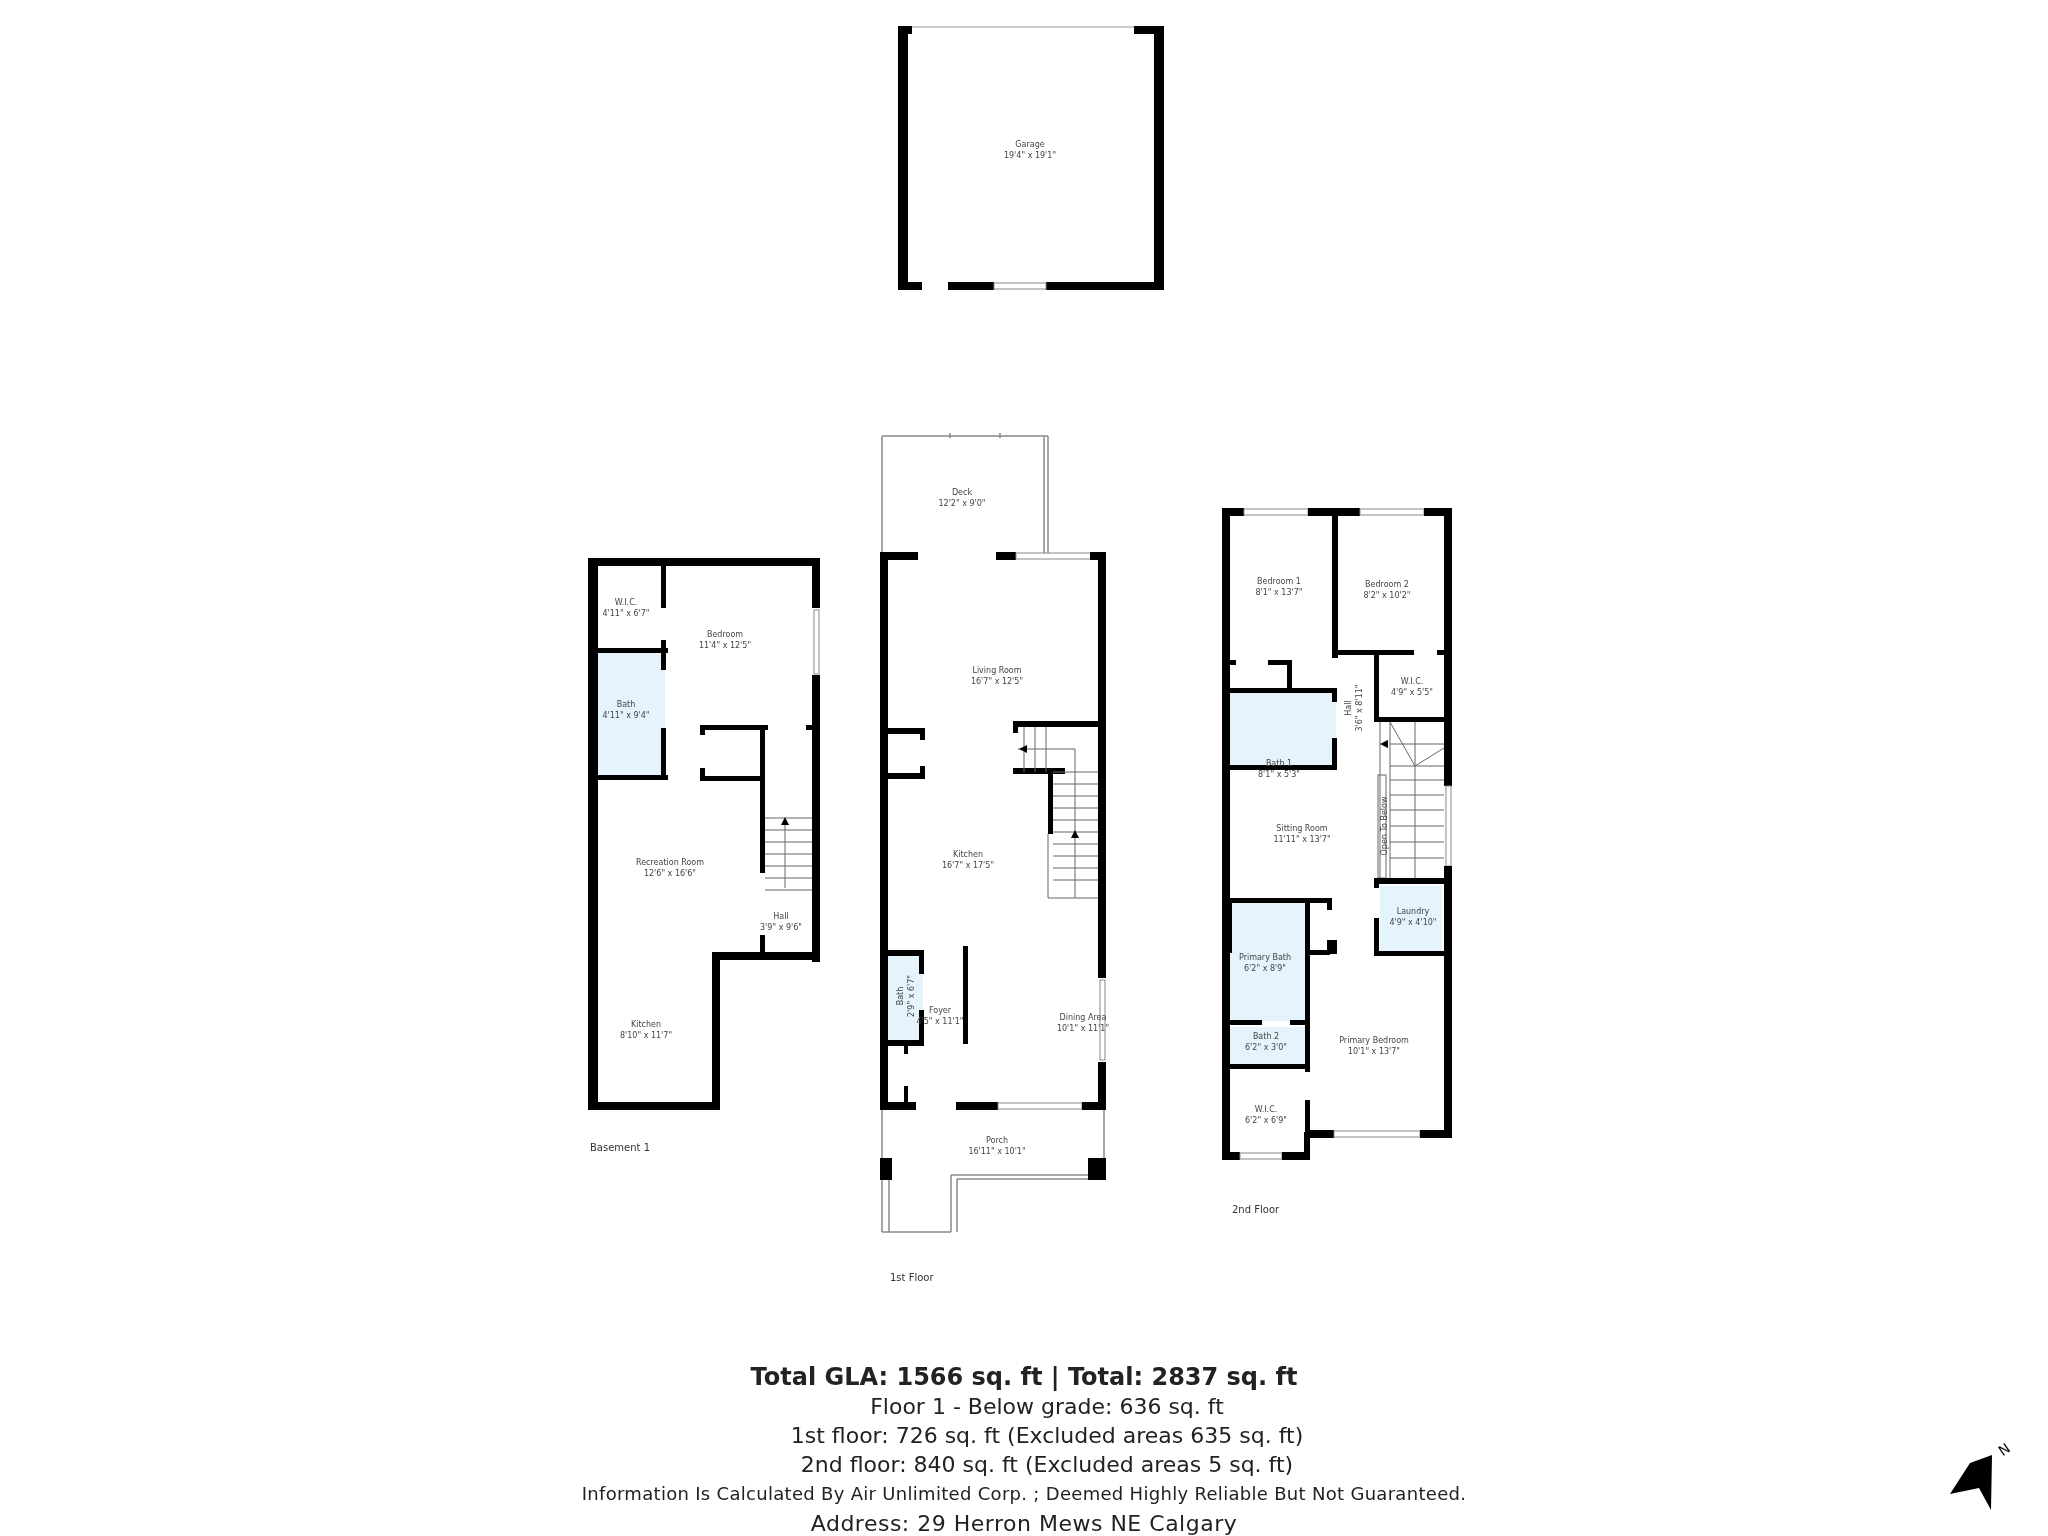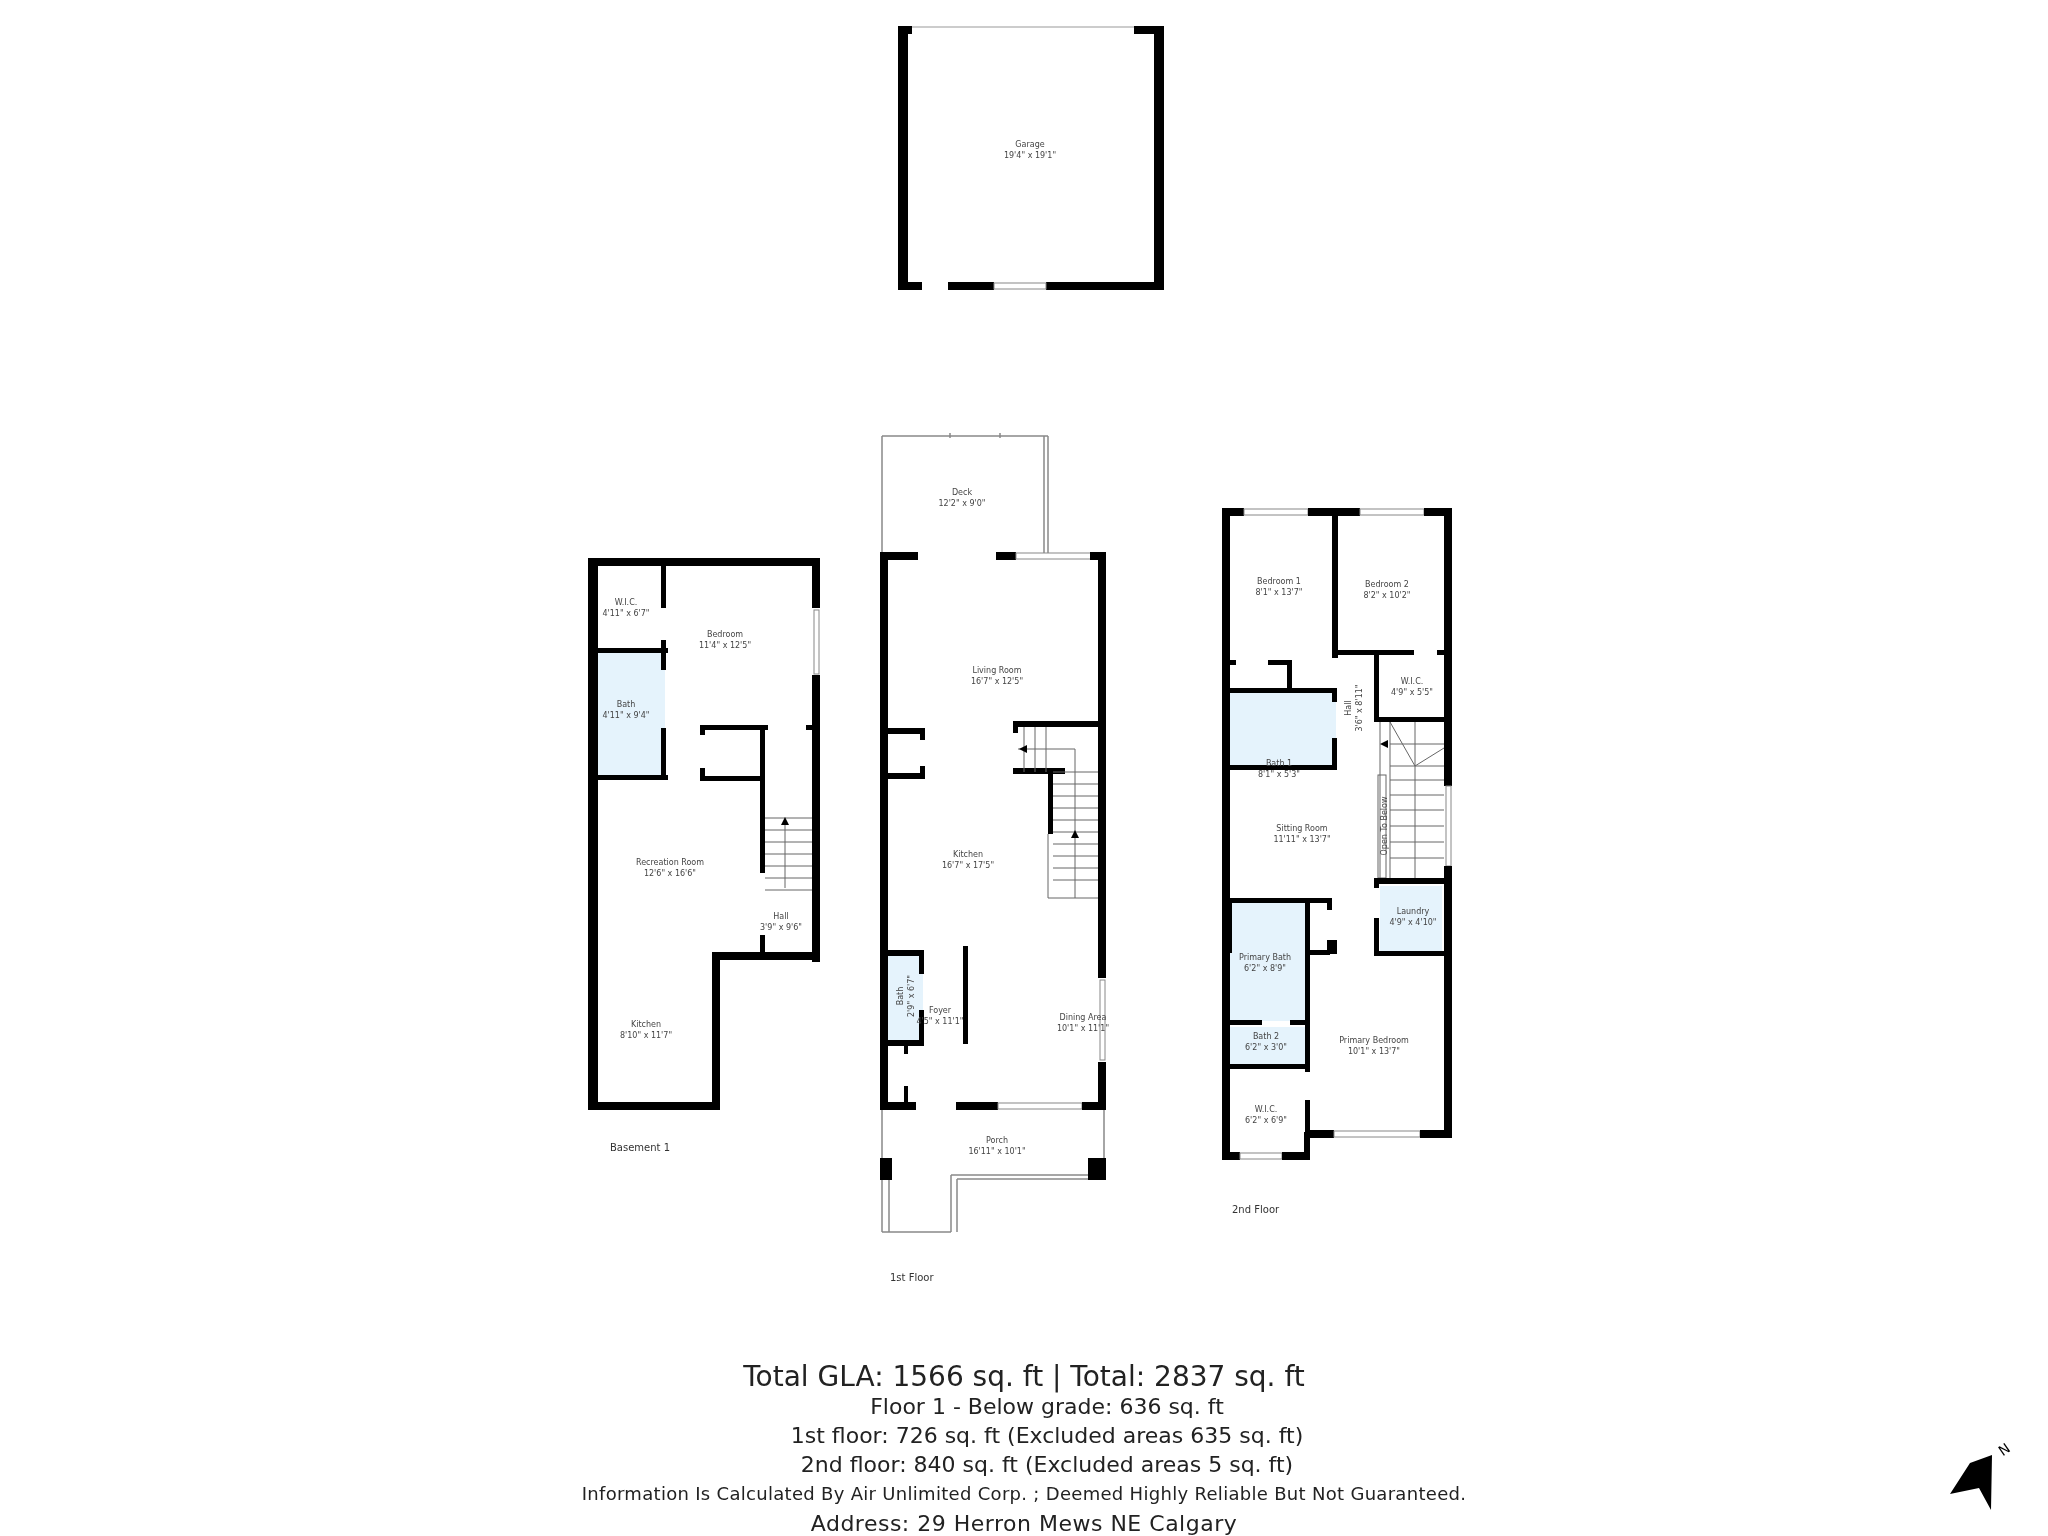--- a/index.html
+++ b/index.html
@@ -4,21 +4,21 @@
 <style>
   html, body { margin: 0; padding: 0; background: #ffffff; }
   body { width: 2048px; height: 1536px; position: relative; overflow: hidden; font-family: "DejaVu Sans", sans-serif; color: #222; }
   #plan { position: absolute; left: 0; top: 0; width: 2048px; height: 1536px; }
   .room-label { position: absolute; transform: translate(-50%, -50%); text-align: center; font-size: 8px; line-height: 11px; color: #444; white-space: nowrap; }
   .room-label .dim { display: block; }
   .room-label.vert { transform: translate(-50%, -50%) rotate(-90deg); }
   .floor-label { position: absolute; font-size: 10px; color: #333; white-space: nowrap; }
   .summary { position: absolute; left: 0; width: 2048px; text-align: center; top: 1362px; }
   .summary .line { display: block; color: #222; }
-  .summary .total { font-size: 28px; font-weight: normal; line-height: 30px; }
+  .summary .total { font-size: 24px; font-weight: bold; line-height: 30px; }
   .summary .sub { font-size: 22px; line-height: 29px; margin-left: 46px; }
   .summary .info { font-size: 18px; line-height: 29px; letter-spacing: 0.3px; }
   .summary .addr { font-size: 22px; line-height: 32px; letter-spacing: 0.5px; }
   .compass { position: absolute; left: 1944px; top: 1440px; width: 70px; height: 80px; }
 </style>
 </head>
 <body>
 
 <svg id="plan" viewBox="0 0 2048 1536" xmlns="http://www.w3.org/2000/svg">
 
@@ -254,21 +254,21 @@
   <span class="dim">12'6" x 16'6"</span>
 </div>
 <div class="room-label" style="left:781px;top:922px;">
   <span>Hall</span>
   <span class="dim">3'9" x 9'6"</span>
 </div>
 <div class="room-label" style="left:646px;top:1030px;">
   <span>Kitchen</span>
   <span class="dim">8'10" x 11'7"</span>
 </div>
-<div class="floor-label" style="left:590px;top:1142px;margin-left:20px;">Basement 1</div>
+<div class="floor-label" style="left:590px;top:1142px;">Basement 1</div>
 
 <div class="room-label" style="left:962px;top:498px;">
   <span>Deck</span>
   <span class="dim">12'2" x 9'0"</span>
 </div>
 <div class="room-label" style="left:997px;top:648px;margin-top:28px;">
   <span>Living Room</span>
   <span class="dim">16'7" x 12'5"</span>
 </div>
 <div class="room-label" style="left:968px;top:860px;">

